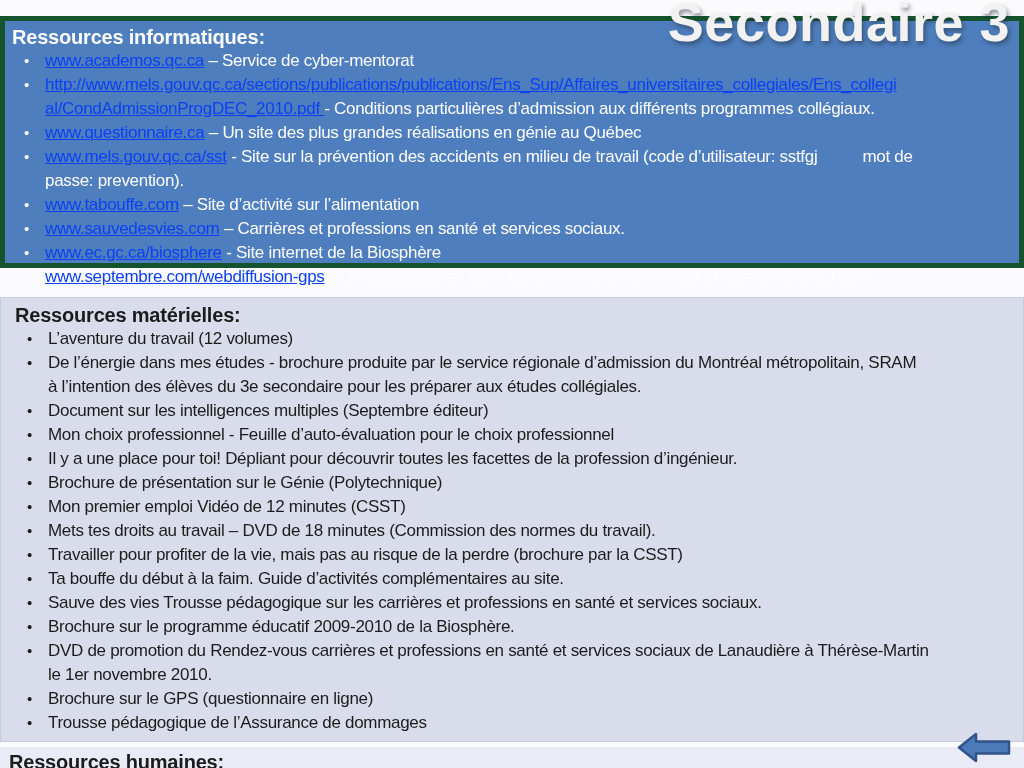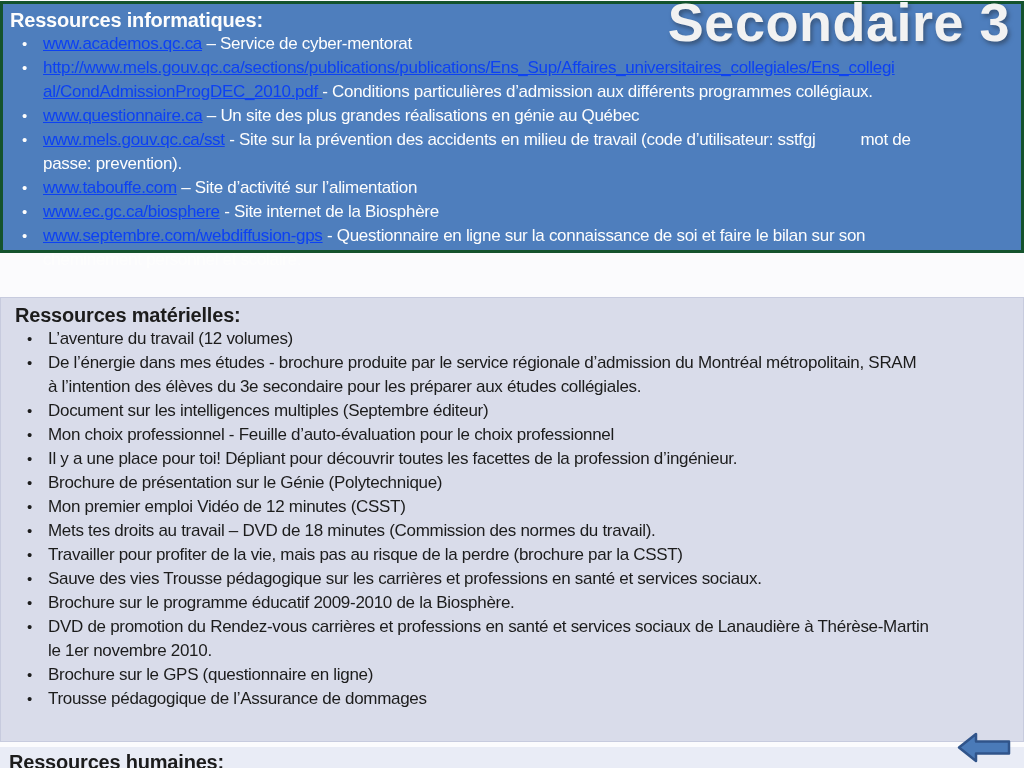--- a/index.html
+++ b/index.html
@@ -11,24 +11,24 @@
   .slide {
     position: relative;
     width: 1024px; height: 768px;
     overflow: hidden;
     background: #fbfbfd;
   }
 
   
   .box { box-sizing: border-box; width: 1024px; }
   .box-blue {
-    position: absolute; top: 1px; left: 0;
+    position: absolute; top: 16px; left: 0;
     height: 252px;
     background: #4e7ebd;
-    border: 3px solid #14532d;
+    border: 5px solid #14532d;
     color: #fdfdfd;
     padding: 4px 6px 0 7px;
   }
   .box-light {
     position: absolute; top: 297px; left: 0;
     height: 445px;
     background: #d9dcea;
     border: 1px solid #c7cbde;
     color: #1c1c1c;
     padding: 5px 6px 0 14px;
@@ -103,39 +103,41 @@
 <div class="slide">
 
   <div class="box box-blue">
     <div class="heading">Ressources informatiques:</div>
     <ul class="list">
         <li><a class="link" href="#">www.academos.qc.ca</a><span> – Service de cyber-mentorat</span></li>
         <li><a class="link" href="#">http://www.mels.gouv.qc.ca/sections/publications/publications/Ens_Sup/Affaires_universitaires_collegiales/Ens_collegi</a><br><a class="link" href="#">al/CondAdmissionProgDEC_2010.pdf </a><span>- Conditions particulières d’admission aux différents programmes collégiaux.</span></li>
         <li><a class="link" href="#">www.questionnaire.ca</a><span> – Un site des plus grandes réalisations en génie au Québec</span></li>
         <li><a class="link" href="#">www.mels.gouv.qc.ca/sst</a><span> - Site sur la prévention des accidents en milieu de travail (code d’utilisateur: </span><span class="it">sstfgj</span><span class="gap"></span><span>mot de</span><br><span>passe: </span><span class="it">prevention</span><span>).</span></li>
         <li><a class="link" href="#">www.tabouffe.com</a><span> – Site d’activité sur l’alimentation</span></li>
+        <li><a class="link" href="#">www.sauvedesvies.com</a><span> – Carrières et professions en santé et services sociaux.</span></li>
         <li><a class="link" href="#">www.ec.gc.ca/biosphere</a><span> -  Site internet de la Biosphère</span></li>
         <li><a class="link" href="#">www.septembre.com/webdiffusion-gps</a><span> - Questionnaire en ligne sur la connaissance de soi et faire le bilan sur son</span><br><span>cheminement personnel et scolaire.</span></li>
       </ul>
   </div>
 
   <div class="slide-title">Secondaire 3</div>
 
   <div class="box box-light">
     <div class="heading">Ressources matérielles:</div>
     <ul class="list">
         <li><span class="it">L’aventure du travail</span><span> (12 volumes)</span></li>
         <li><span class="it">De l’énergie dans mes études</span><span> - brochure produite par le service régionale d’admission du Montréal métropolitain, SRAM</span><br><span>à l’intention des élèves du 3e secondaire pour les préparer aux études collégiales.</span></li>
         <li><span>Document sur </span><span class="it">les intelligences multiples</span><span> (Septembre éditeur)</span></li>
         <li><span class="it">Mon choix professionnel</span><span> - Feuille d’auto-évaluation pour le choix professionnel</span></li>
         <li><span class="it">Il y a une place pour toi!</span><span> Dépliant pour découvrir toutes les facettes de la profession d’ingénieur.</span></li>
         <li><span>Brochure de présentation sur le Génie (Polytechnique)</span></li>
         <li><span class="it">Mon premier emploi</span><span> Vidéo de 12 minutes (CSST)</span></li>
         <li><span>Mets tes droits au travail – DVD de 18 minutes (Commission des normes du travail).</span></li>
         <li><span class="it">Travailler pour profiter de la vie, mais pas au risque de la perdre</span><span> (brochure par la CSST)</span></li>
+        <li><span>Ta bouffe du début à la faim. Guide d’activités complémentaires au site.</span></li>
         <li><span class="it">Sauve des vies</span><span> Trousse pédagogique sur les carrières et professions en santé et services sociaux.</span></li>
         <li><span>Brochure sur le programme éducatif 2009-2010 de la Biosphère.</span></li>
         <li><span>DVD de promotion du </span><span class="it">Rendez-vous carrières et professions en santé et services sociaux de Lanaudière</span><span> à Thérèse-Martin</span><br><span>le 1er novembre 2010.</span></li>
         <li><span>Brochure sur le GPS (questionnaire en ligne)</span></li>
         <li><span>Trousse pédagogique de l’Assurance de dommages</span></li>
       </ul>
   </div>
 
   <div class="box box-lighter">
     <div class="heading">Ressources humaines:</div>

